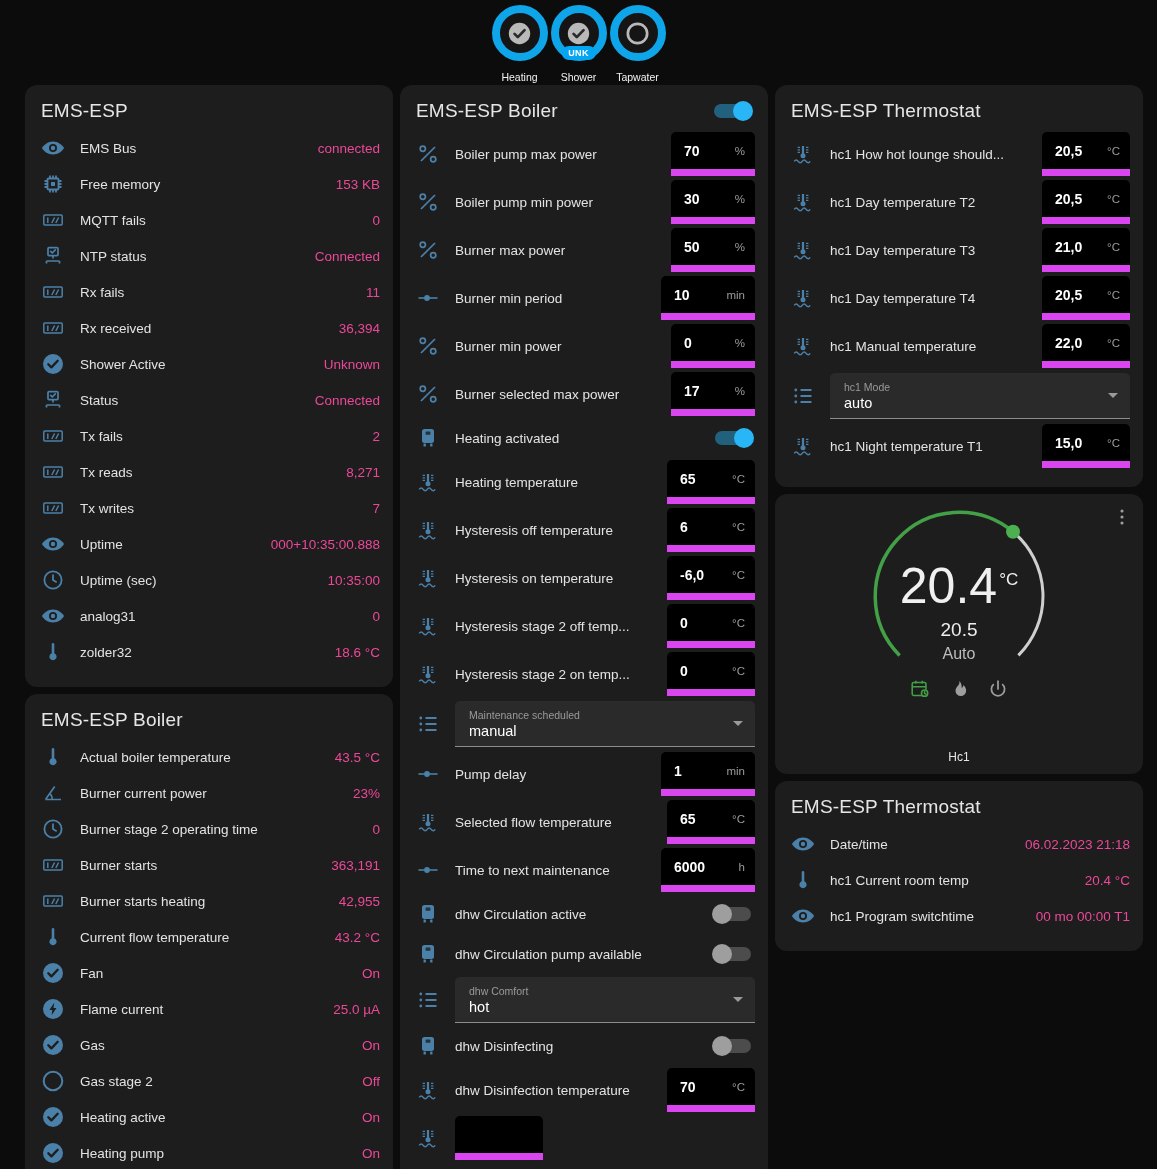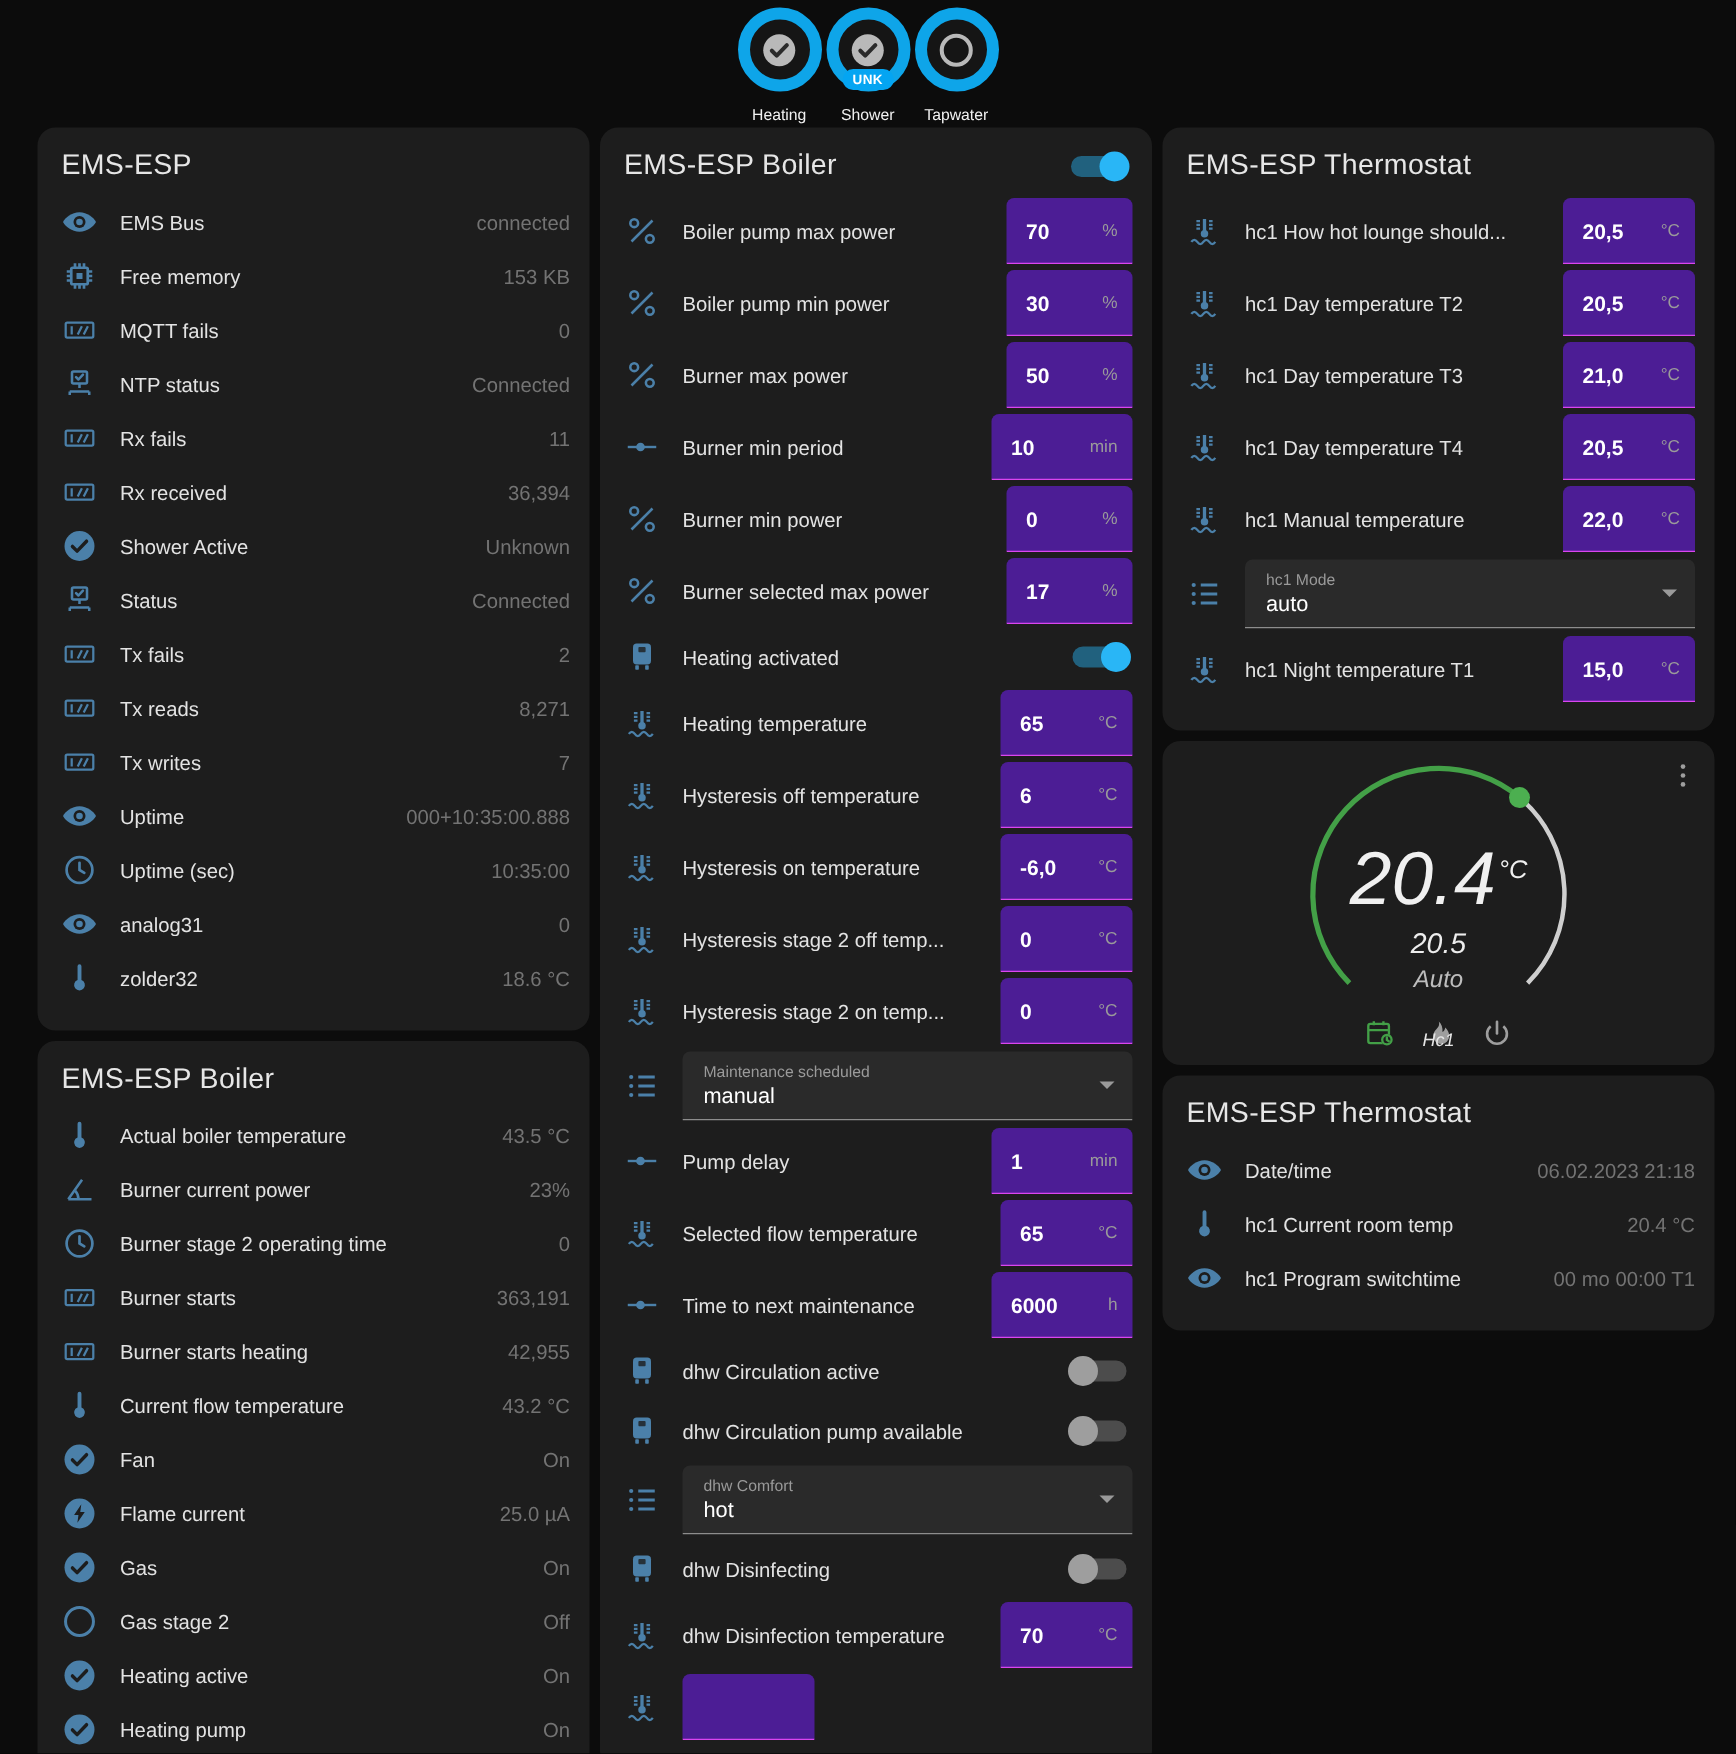--- a/index.html
+++ b/index.html
@@ -18,46 +18,46 @@
   .col{position:absolute;top:85px;width:368px;display:flex;flex-direction:column;gap:7px;}
   #col1{left:25px}#col2{left:400px}#col3{left:775px}
   .card{background:#1d1d1d;border-radius:12px;padding-bottom:17px;}
   .card-title-row{display:flex;align-items:center;justify-content:space-between;padding:15px 14px 8px 16px;}
   .card-title{font-size:19px;font-weight:400;color:#e6e6e6;letter-spacing:.2px;}
   
   .s-row{height:36px;display:flex;align-items:center;padding:0 13px 0 16px;cursor:pointer;}
   .row-icon{width:24px;height:24px;flex:none;color:#4b80a9;margin-right:15px;}
   .row-icon svg{width:100%;height:100%;display:block;}
   .row-label{flex:1;font-size:13.5px;color:#e3e3e3;white-space:nowrap;overflow:hidden;}
-  .row-value{font-size:13.5px;color:#737373;white-space:nowrap;}
+  .row-value{font-size:13.5px;color:#ec4899;white-space:nowrap;}
   
   .c-row{display:flex;align-items:center;padding:0 13px 0 16px;}
   .c-row.num{height:48px;}
   .c-row.tgl{height:40px;}
   .c-row.sel{height:52px;}
-  .num-box{height:44px;background:#4c1d95;border-radius:5px 5px 0 0;border-bottom:1px solid #d946ef;
+  .num-box{height:44px;background:#000000;border-radius:5px 5px 0 0;border-bottom:7px solid #d946ef;
            display:flex;align-items:center;justify-content:space-between;padding:0 10px 0 13px;
            box-sizing:border-box;flex:none;cursor:text;}
   .num-value{font-size:14px;font-weight:600;color:#fff;}
   .num-unit{font-size:11.5px;color:#9a9a9a;margin-left:6px;}
   .toggle{position:relative;width:36px;height:14px;border-radius:7px;margin-left:auto;margin-right:4px;cursor:pointer;flex:none;}
   .toggle.on{background:rgba(41,182,246,.45);}
   .toggle.off{background:#4c4c4c;}
   .toggle .thumb{position:absolute;top:50%;transform:translateY(-50%);width:20px;height:20px;border-radius:50%;}
   .toggle.on .thumb{right:-3px;background:#29b6f6;}
   .toggle.off .thumb{left:-3px;background:#9e9e9e;}
   .sel-box{flex:1;height:46px;background:#2a2a2a;border-radius:5px 5px 0 0;border-bottom:1px solid #8d8d8d;
            display:flex;align-items:center;padding:0 12px 0 14px;box-sizing:border-box;cursor:pointer;}
   .sel-texts{flex:1;display:flex;flex-direction:column;justify-content:center;gap:2px;}
   .sel-label{font-size:10.5px;color:#9a9a9a;}
   .sel-value{font-size:14.5px;color:#fff;}
   .caret{width:0;height:0;border-left:5px solid transparent;border-right:5px solid transparent;
          border-top:5px solid #9a9a9a;flex:none;}
   
-  .dial-card{position:relative;height:216px;padding:0;font-style:italic;}
+  .dial-card{position:relative;height:280px;padding:0;}
   .dots{position:absolute;top:12px;right:10px;width:22px;height:22px;color:#9e9e9e;cursor:pointer;}
   .dots svg{width:100%;height:100%;}
   .dial-arc{position:absolute;left:64px;top:10px;width:240px;height:168px;}
   .dial-text{position:absolute;top:60px;left:0;right:0;text-align:center;}
   .dial-temp{font-size:50px;font-weight:400;color:#f0f0f0;line-height:52px;}
   .dial-temp sup{font-size:17px;font-weight:400;vertical-align:super;margin-left:2px;}
   .dial-target{font-size:19px;color:#ededed;margin-top:7px;}
   .dial-mode{font-size:16px;color:#bdbdbd;margin-top:4px;}
   .dial-modes{position:absolute;top:184px;left:0;right:0;display:flex;justify-content:center;gap:17px;}
   .dial-modes .micon{width:22px;height:22px;cursor:pointer;}

